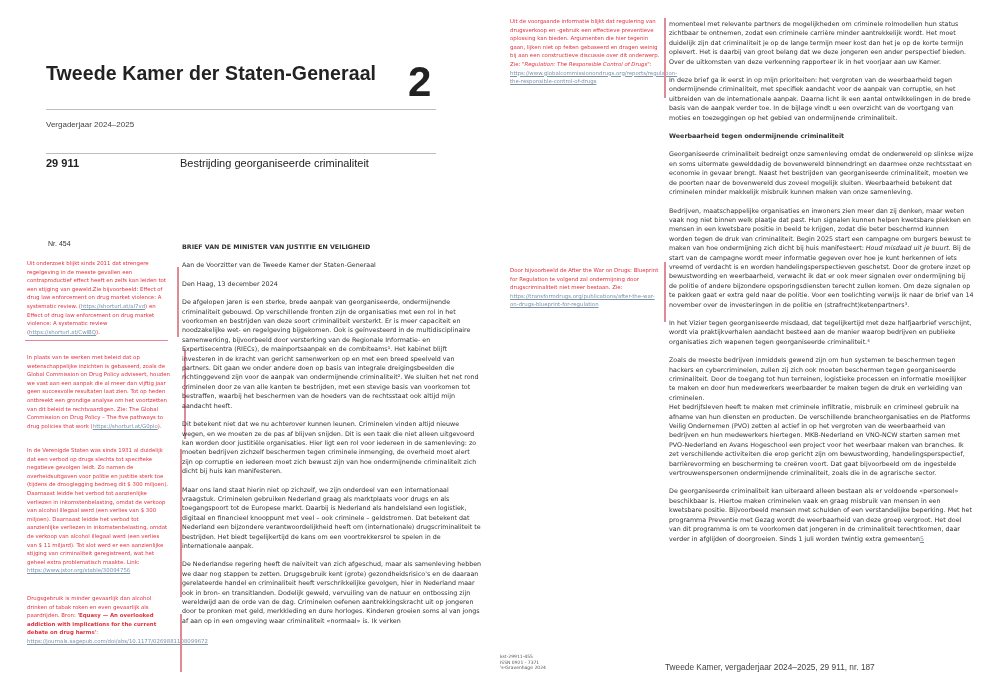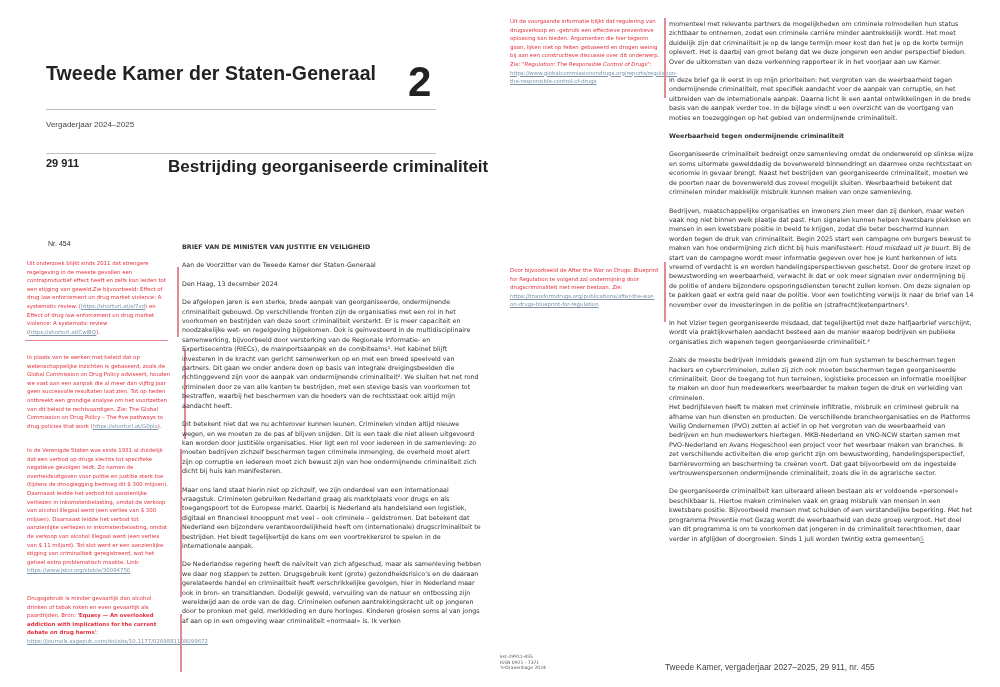--- a/index.html
+++ b/index.html
@@ -7,21 +7,21 @@
   body { position: relative; font-family: "Liberation Sans", sans-serif; color: #2a2a2a; }
   .page { position: absolute; top: 0; height: 687px; }
   #page-left { left: 0; width: 500px; margin-top: 24px; }
   #page-right { left: 500px; width: 500px; }
 
   .hdr-title { position: absolute; left: 46px; top: 38px; font-size: 19.5px; font-weight: bold; color: #222; letter-spacing: 0.1px; }
   .hdr-num { position: absolute; left: 408px; top: 34px; font-size: 42px; font-weight: bold; color: #222; }
   .hrule { position: absolute; left: 46px; width: 390px; height: 1px; background: #bdbdbd; }
   .hdr-year { position: absolute; left: 46px; top: 96px; font-size: 8px; color: #444; }
   .dossier-nr { position: absolute; left: 46px; top: 133px; font-size: 11px; font-weight: bold; color: #222; }
-  .dossier-title { position: absolute; left: 168px; top: 133px; font-size: 17px; font-weight: bold; color: #222; }
+  .dossier-title { position: absolute; left: 180px; top: 133px; font-size: 11px; font-weight: normal; color: #222; }
   .doc-nr { position: absolute; left: 48px; top: 216px; font-size: 7px; color: #333; }
 
   .body-col { position: absolute; font-family: "DejaVu Sans", sans-serif; font-size: 6.35px; line-height: 9.4px; color: #333; }
   .body-col p { margin-bottom: 9px; }
   .letter-head { font-weight: bold; font-size: 6.3px; margin-bottom: 9px; }
   .sub-head { font-weight: bold; color: #333; margin-bottom: 9px; }
   .body-col em { font-style: italic; }
   .fn-link { color: #7a8b9a; text-decoration: underline; }
 
   .comment-bar { position: absolute; width: 1.5px; background: #e08a95; }
@@ -102,14 +102,14 @@
     <p style="margin-bottom:0">Zoals de meeste bedrijven inmiddels gewend zijn om hun systemen te beschermen tegen hackers en cybercriminelen, zullen zij zich ook moeten beschermen tegen georganiseerde criminaliteit. Door de toegang tot hun terreinen, logistieke processen en informatie moeilijker te maken en door hun medewerkers weerbaarder te maken tegen de druk en verleiding van criminelen.</p>
     <p>Het bedrijfsleven heeft te maken met criminele infiltratie, misbruik en crimineel gebruik na afname van hun diensten en producten. De verschillende brancheorganisaties en de Platforms Veilig Ondernemen (PVO) zetten al actief in op het vergroten van de weerbaarheid van bedrijven en hun medewerkers hiertegen. MKB-Nederland en VNO-NCW starten samen met PVO-Nederland en Avans Hogeschool een project voor het weerbaar maken van branches. Ik zet verschillende activiteiten die erop gericht zijn om bewustwording, handelingsperspectief, barrièrevorming en bescherming te creëren voort. Dat gaat bijvoorbeeld om de ingestelde vertrouwenspersonen ondermijnende criminaliteit, zoals die in de agrarische sector.</p>
     <p><span>De georganiseerde criminaliteit kan uiteraard alleen bestaan als er voldoende «personeel» beschikbaar is. Hiertoe maken criminelen vaak en graag misbruik van mensen in een kwetsbare positie. Bijvoorbeeld mensen met schulden of een verstandelijke beperking. Met het programma Preventie met Gezag wordt de weerbaarheid van deze groep vergroot. Het doel van dit programma is om te voorkomen dat jongeren in de criminaliteit terechtkomen, daar verder in afglijden of doorgroeien. Sinds 1 juli worden twintig extra gemeenten</span><span class="fn-link">5</span></p>
   </div>
 
   <div class="footer-meta">
     <div>kst-29911-455</div>
     <div>ISSN 0921 - 7371</div>
     <div>'s-Gravenhage 2024</div>
   </div>
-  <div class="footer-line">Tweede Kamer, vergaderjaar 2027–2025, 29 911, nr. 455</div>
+  <div class="footer-line">Tweede Kamer, vergaderjaar 2024–2025, 29 911, nr. 187</div>
 </div>
 
 </body></html>

